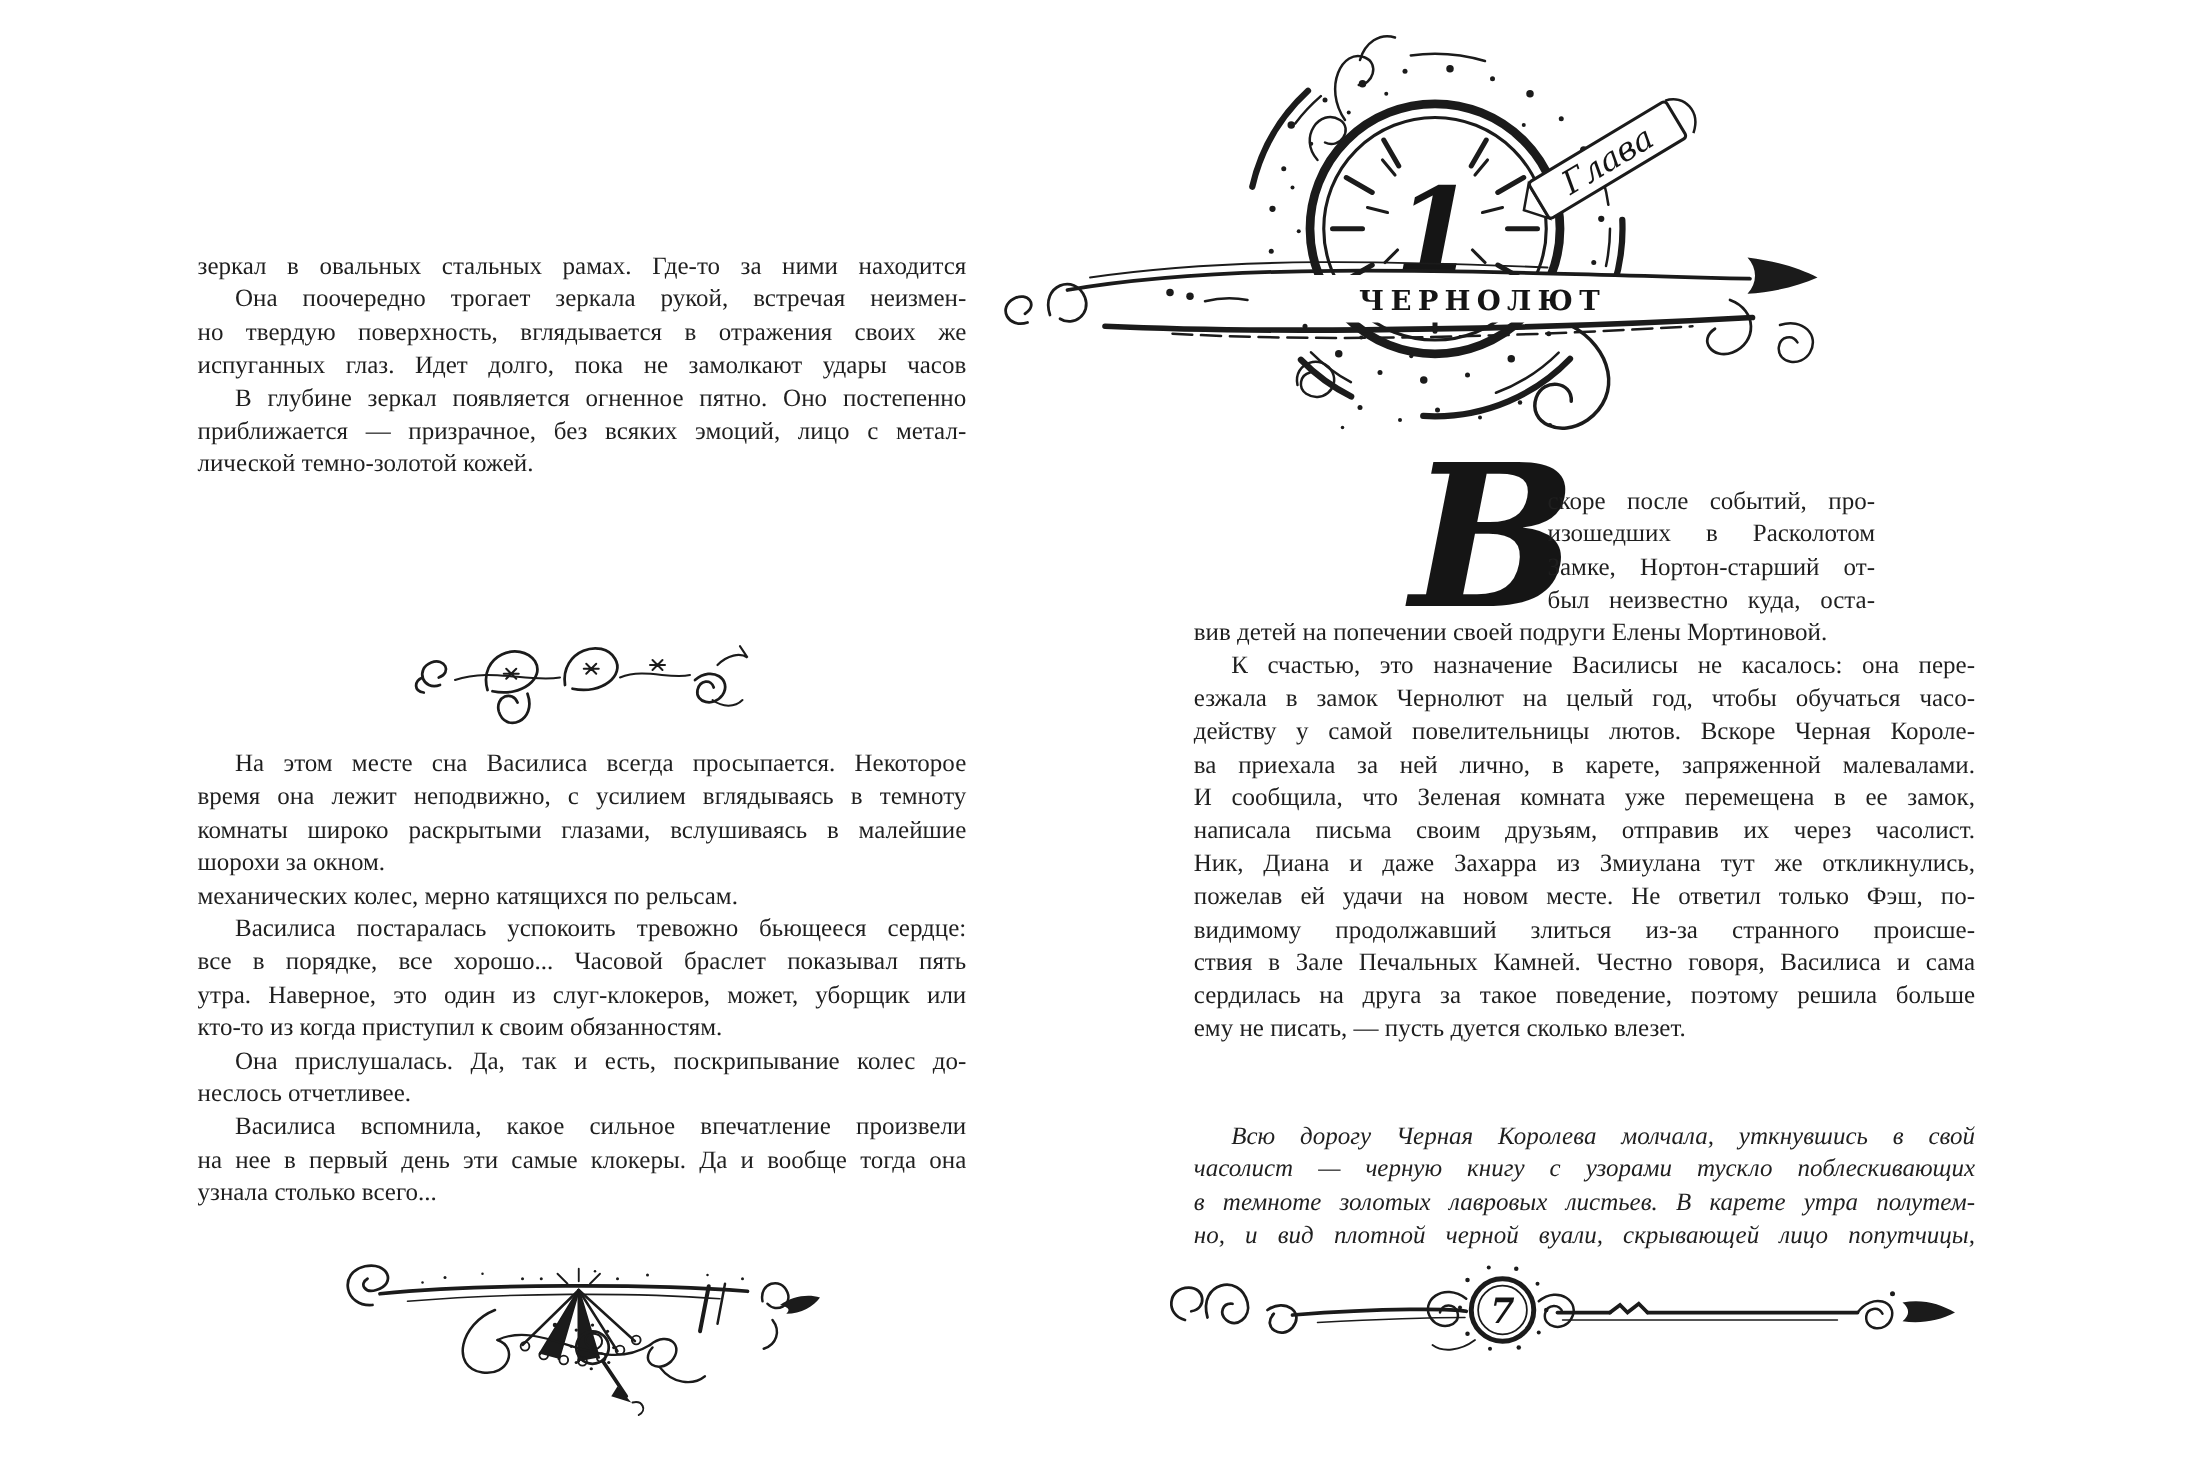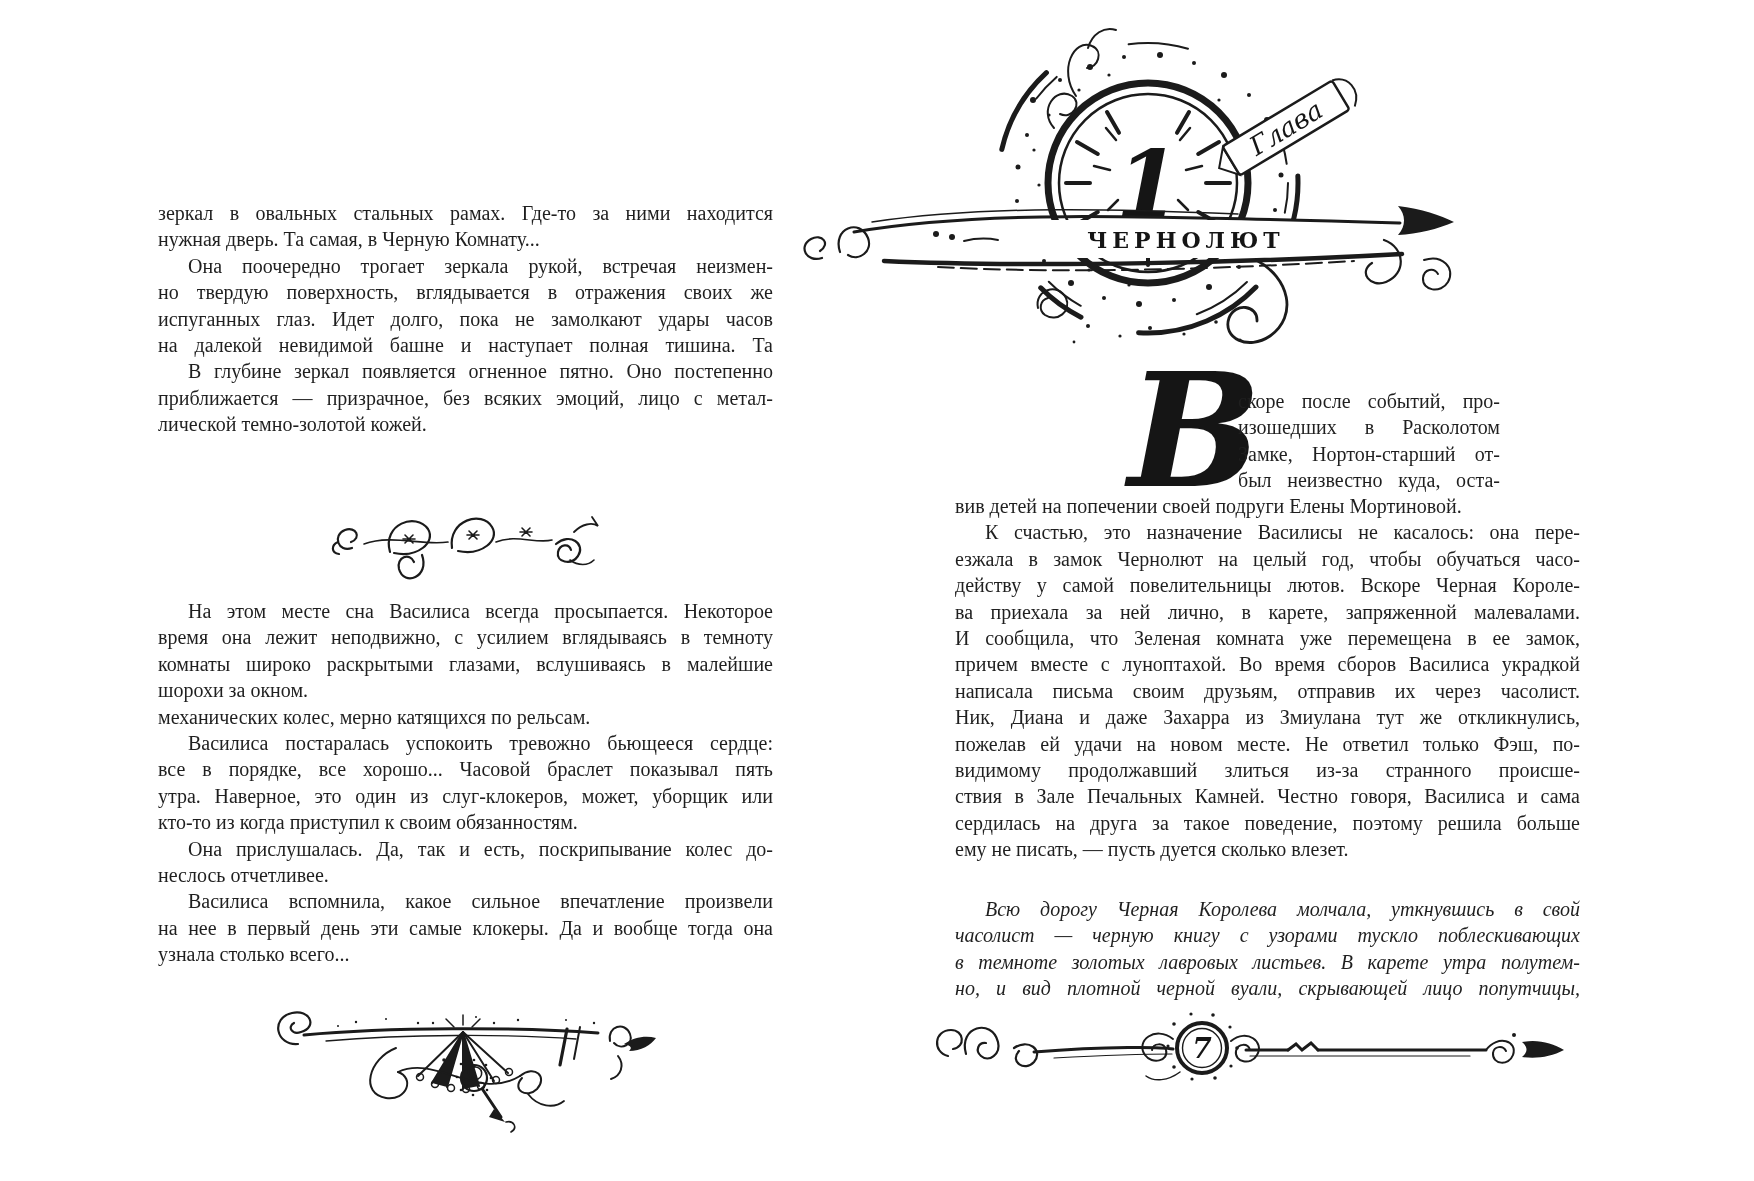--- a/index.html
+++ b/index.html
@@ -21,25 +21,23 @@
 </style>
 </head>
 <body>
 
 <div class="spread">
 
   <section>
 
     <div class="textcol" style="left:158px;top:200px;width:615px;">
         <div class="tline just">зеркал в овальных стальных рамах. Где-то за ними находится</div>
-        <div class="tline">нужная дверь. Та самая, в Черную Комнату...</div>
         <div class="tline just ind">Она поочередно трогает зеркала рукой, встречая неизмен-</div>
         <div class="tline just">но твердую поверхность, вглядывается в отражения своих же</div>
         <div class="tline just">испуганных глаз. Идет долго, пока не замолкают удары часов</div>
-        <div class="tline just">на далекой невидимой башне и наступает полная тишина. Та</div>
         <div class="tline just ind">В глубине зеркал появляется огненное пятно. Оно постепенно</div>
         <div class="tline just">приближается — призрачное, без всяких эмоций, лицо с метал-</div>
         <div class="tline">лической темно-золотой кожей.</div>
       </div>
 
     <svg style="left:330px;top:502px;" width="250" height="80" viewBox="0 0 250 80">
       <g class="ink" fill="none" stroke-width="2.2" stroke-linecap="round">
         <path d="M8,40 c-7,3 -7,11 1,12"></path>
         <path d="M22,46 c-14,5 -20,-13 -7,-18 c11,-4 17,8 6,12"></path>
         <path d="M34,42 C62,32 92,44 118,40" stroke-width="1.6"></path>
@@ -278,21 +276,20 @@
         <div class="tline just">был неизвестно куда, оста-</div>
       </div>
 
     <div class="textcol" style="left:955px;top:493px;width:625px;">
         <div class="tline">вив детей на попечении своей подруги Елены Мортиновой.</div>
         <div class="tline just ind">К счастью, это назначение Василисы не касалось: она пере-</div>
         <div class="tline just">езжала в замок Чернолют на целый год, чтобы обучаться часо-</div>
         <div class="tline just">действу у самой повелительницы лютов. Вскоре Черная Короле-</div>
         <div class="tline just">ва приехала за ней лично, в карете, запряженной малевалами.</div>
         <div class="tline just">И сообщила, что Зеленая комната уже перемещена в ее замок,</div>
-        <div class="tline just">причем вместе с луноптахой. Во время сборов Василиса украдкой</div>
         <div class="tline just">написала письма своим друзьям, отправив их через часолист.</div>
         <div class="tline just">Ник, Диана и даже Захарра из Змиулана тут же откликнулись,</div>
         <div class="tline just">пожелав ей удачи на новом месте. Не ответил только Фэш, по-</div>
         <div class="tline just">видимому продолжавший злиться из-за странного происше-</div>
         <div class="tline just">ствия в Зале Печальных Камней. Честно говоря, Василиса и сама</div>
         <div class="tline just">сердилась на друга за такое поведение, поэтому решила больше</div>
         <div class="tline">ему не писать, — пусть дуется сколько влезет.</div>
       </div>
 
     <div class="textcol" style="left:955px;top:896px;width:625px;font-style:italic;">

